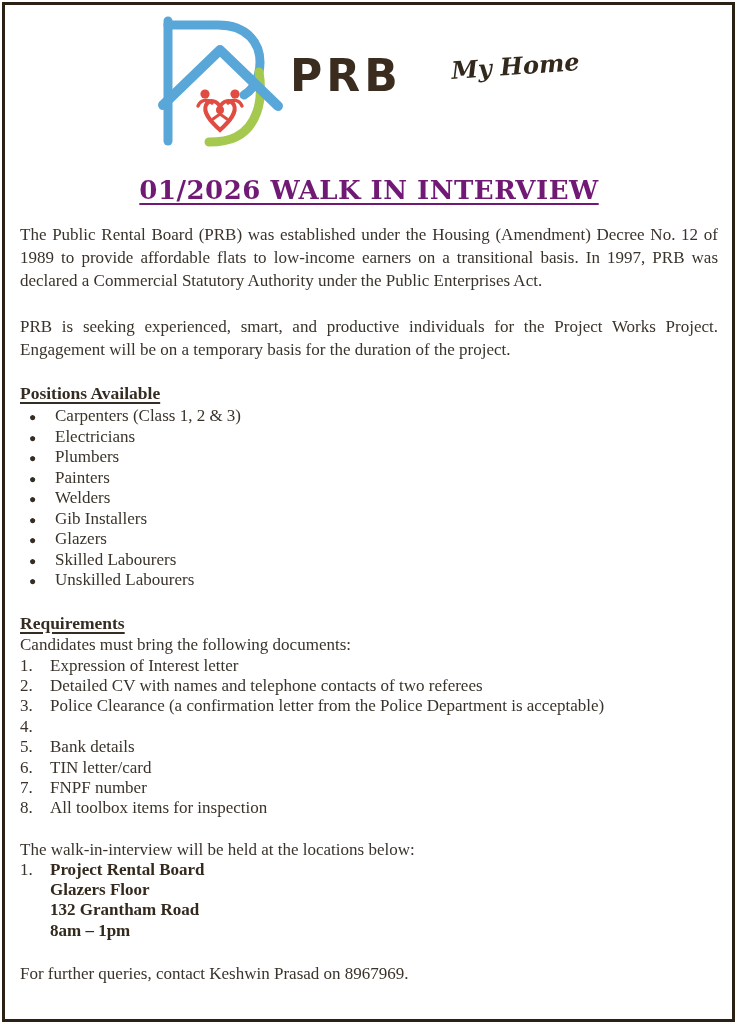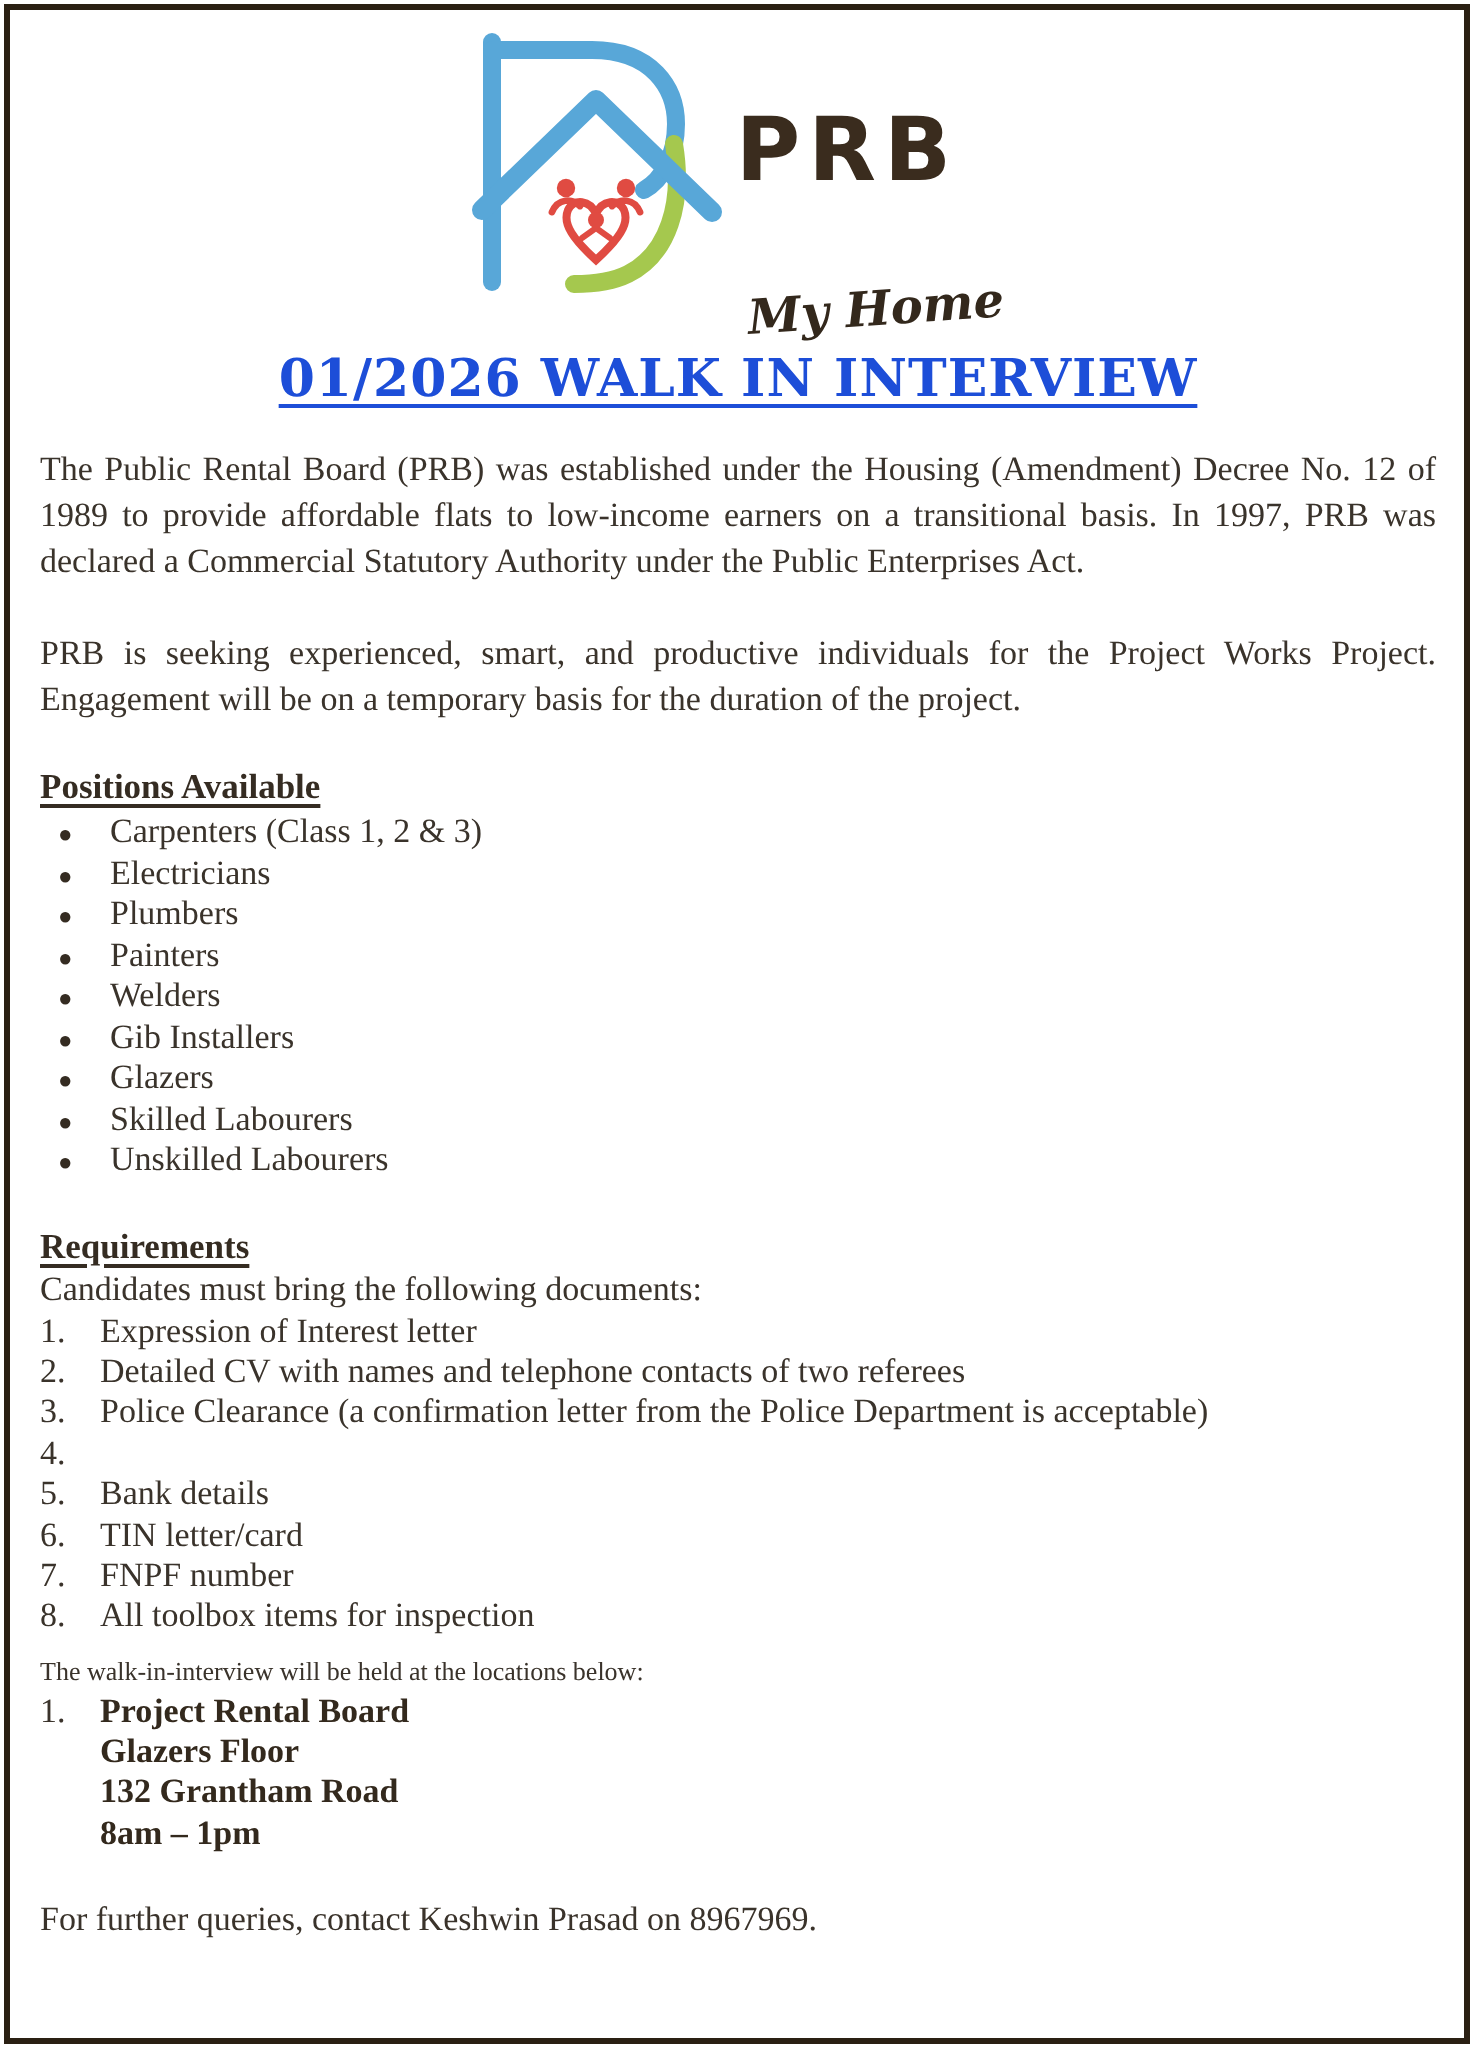--- a/index.html
+++ b/index.html
@@ -22,41 +22,41 @@
     padding: 10px 19px 0 20px;
     box-sizing: border-box;
   }
 
   
   .logo-row {
     display: flex; justify-content: center; align-items: flex-start;
     gap: 6px; height: 138px; margin-top: 4px;
   }
   .logo-graphic { width: 126px; height: 134px; flex: none; }
-  .logo-text { display: flex; flex-direction: column; margin-top: 40px; gap: 44px; }
+  .logo-text { display: flex; flex-direction: row; margin-top: 40px; gap: 44px; }
   .logo-brand {
     font-family: "DejaVu Sans", sans-serif;
     font-weight: 800; font-size: 44px; line-height: 44px;
     letter-spacing: 4px; color: #3a2c1e;
   }
   .logo-tagline {
     font-family: "DejaVu Serif", serif;
     font-style: italic; font-weight: bold;
     font-size: 24px; line-height: 26px; color: #33281c;
     transform: rotate(-4deg); transform-origin: left center;
     margin: 4px 0 0 6px;
   }
 
   
   .title {
     margin: 22px 0 0;
     text-align: center;
     font-family: "DejaVu Serif", serif;
     font-size: 26px; line-height: 33px;
-    font-weight: bold; color: #1d4ed8;
+    font-weight: bold; color: #701a75;
     letter-spacing: 0.5px;
     text-decoration: underline;
     text-decoration-thickness: 2px;
     text-underline-offset: 4px;
   }
 
   
   .para {
     margin: 0; font-size: 17px; line-height: 23px;
     text-align: justify;
@@ -85,21 +85,21 @@
   }
 
   
   .numbered { margin-top: 1px; }
   .num-row { display: flex; font-size: 17px; line-height: 20.4px; }
   .num-col { width: 30px; flex: none; }
 
   .req-intro { margin: 0; font-size: 17px; line-height: 21px; }
 
   
-  .venue-intro { margin: 6px 0 0; font-size: 13px; line-height: 21px; }
+  .venue-intro { margin: 20px 0 0; font-size: 17px; line-height: 21px; }
   .venue-row { display: flex; font-size: 17px; line-height: 20.3px; }
   .venue-row .num-col { width: 30px; flex: none; }
   .venue-bold { font-weight: bold; color: #33291d; }
   .venue-line {
     margin-left: 30px; font-size: 17px; line-height: 20.3px;
     font-weight: bold; color: #33291d;
   }
   sup.ord { font-size: 11px; line-height: 0; vertical-align: super; }
 
   .footer-line { margin: 21px 0 0; font-size: 17px; line-height: 23px; }

